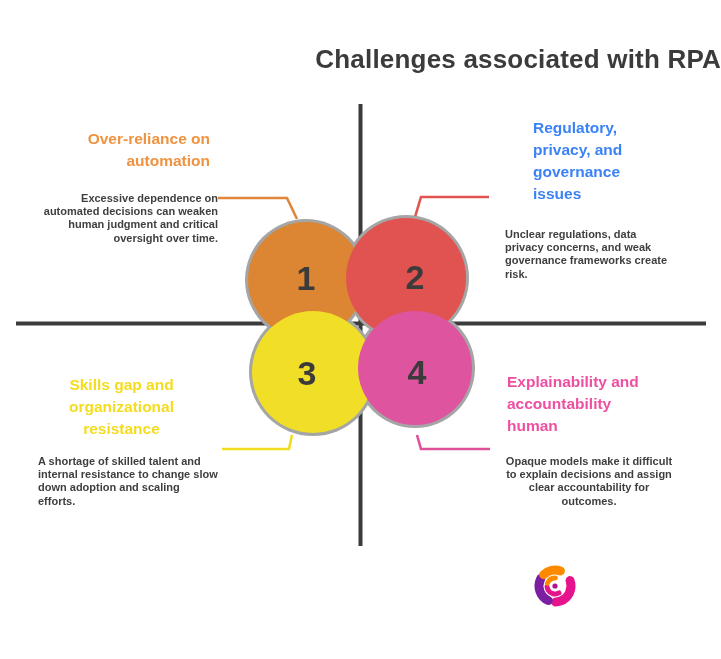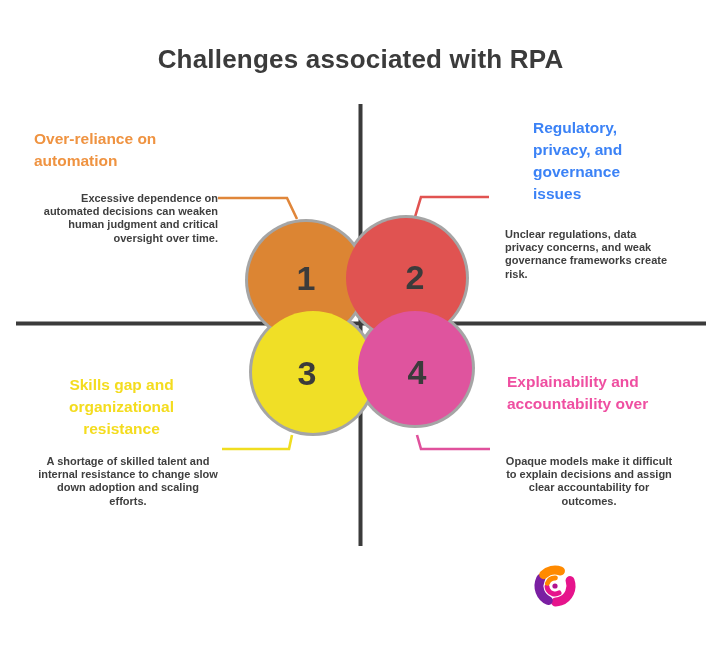--- a/index.html
+++ b/index.html
@@ -5,21 +5,21 @@
   html,body{margin:0;padding:0;}
   body{
     width:721px;height:659px;position:relative;overflow:hidden;
     background:#ffffff;
     font-family:"Liberation Sans", sans-serif;
   }
   .abs{position:absolute;}
 
   
   .title{
-    left:0;top:44px;width:721px;text-align:center;
+    left:0;top:44px;width:721px;text-align:right;
     font-size:26px;font-weight:700;letter-spacing:.2px;color:#3b3b3b;
   }
 
   
   #lines-behind{left:0;top:0;z-index:1;}
   
   .outline{border-radius:50%;background:#a5a5a5;z-index:2;}
   
   .circle{border-radius:50%;z-index:3;}
   #circle-1{left:248px;top:222px;width:116px;height:116px;}
@@ -35,32 +35,32 @@
     z-index:7;color:#3b3b3b;font-size:34px;font-weight:700;
     transform:translate(-50%,-50%);
   }
   #num-1{left:306px;top:278px;}
   #num-2{left:415px;top:277px;}
   #num-3{left:307px;top:373px;}
   #num-4{left:417px;top:372px;}
 
   
   .qlabel{font-weight:700;font-size:15.5px;line-height:1.42;z-index:8;}
-  #label-1{left:34px;top:128px;width:170px;text-align:left;}
+  #label-1{left:40px;top:128px;width:170px;text-align:right;}
   #label-2{left:505px;top:117px;width:120px;text-align:left;}
   #label-3{left:40px;top:374px;width:163px;text-align:center;}
   #label-4{left:507px;top:371px;width:150px;text-align:left;}
 
   
   .desc{
     font-size:11px;line-height:1.2;color:#3f3f3f;font-weight:700;z-index:8;
   }
   #desc-1{left:38px;top:192px;width:180px;text-align:right;}
   #desc-2{left:505px;top:228px;width:165px;text-align:left;}
-  #desc-3{left:38px;top:455px;width:180px;text-align:center;}
+  #desc-3{left:38px;top:455px;width:180px;text-align:left;}
   #desc-4{left:505px;top:455px;width:168px;text-align:center;}
 
   
   #logo{left:531px;top:562px;width:48px;height:50px;z-index:9;}
 </style>
 </head>
 <body style="background: rgb(255, 255, 255);">
 
 <svg id="lines-behind" class="abs" width="721" height="659" viewBox="0 0 721 659">
   <line x1="360.5" y1="104" x2="360.5" y2="546" stroke="#3b3b3b" stroke-width="4"></line>
@@ -84,21 +84,21 @@
 <div class="abs num" id="num-1">1</div>
 <div class="abs num" id="num-2">2</div>
 <div class="abs num" id="num-3">3</div>
 <div class="abs num" id="num-4">4</div>
 
 <div class="abs title">Challenges associated with RPA</div>
 
 <div class="abs qlabel" id="label-1" style="color: rgb(239, 147, 65);">Over-reliance on automation</div>
 <div class="abs qlabel" id="label-2" style="color: #3b82f6; margin-left: 28px;">Regulatory, privacy, and governance issues</div>
 <div class="abs qlabel" id="label-3" style="color: rgb(244, 220, 30);">Skills gap and organizational resistance</div>
-<div class="abs qlabel" id="label-4" style="color: rgb(239, 79, 161);">Explainability and accountability over</div>
+<div class="abs qlabel" id="label-4" style="color: rgb(239, 79, 161);">Explainability and accountability human</div>
 
 <div class="abs desc" id="desc-1">Excessive dependence on automated decisions can weaken human judgment and critical oversight over time.</div>
 <div class="abs desc" id="desc-2">Unclear regulations, data privacy concerns, and weak governance frameworks create risk.</div>
 <div class="abs desc" id="desc-3">A shortage of skilled talent and internal resistance to change slow down adoption and scaling efforts.</div>
 <div class="abs desc" id="desc-4">Opaque models make it difficult to explain decisions and assign clear accountability for outcomes.</div>
 
 <svg id="logo" class="abs" viewBox="0 0 48 50">
   <g transform="translate(24,24)">
     <circle r="16" fill="none" stroke="#e6148c" stroke-width="9" stroke-linecap="round" stroke-dasharray="30 71" transform="rotate(-20)"></circle>
     <circle r="16" fill="none" stroke="#7a1fa2" stroke-width="9" stroke-linecap="round" stroke-dasharray="26 75" transform="rotate(115)"></circle>

